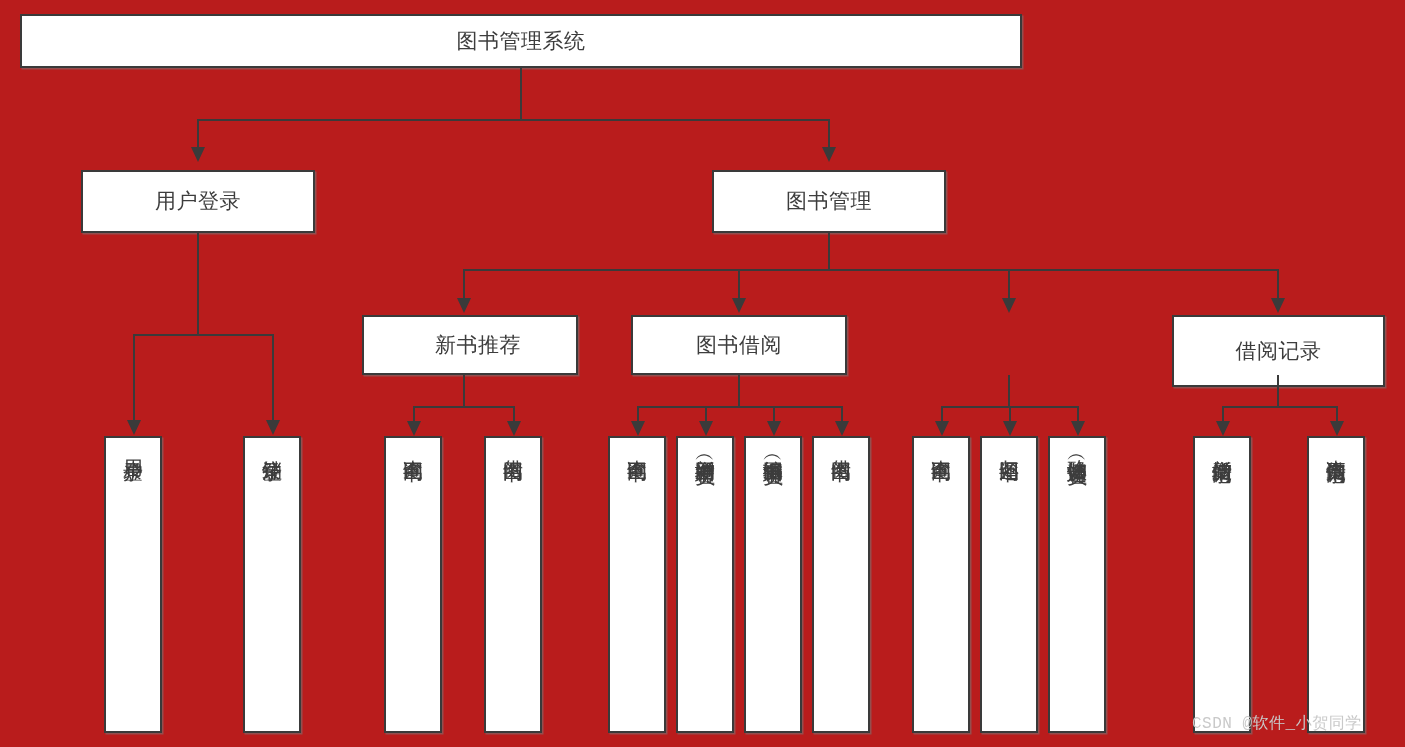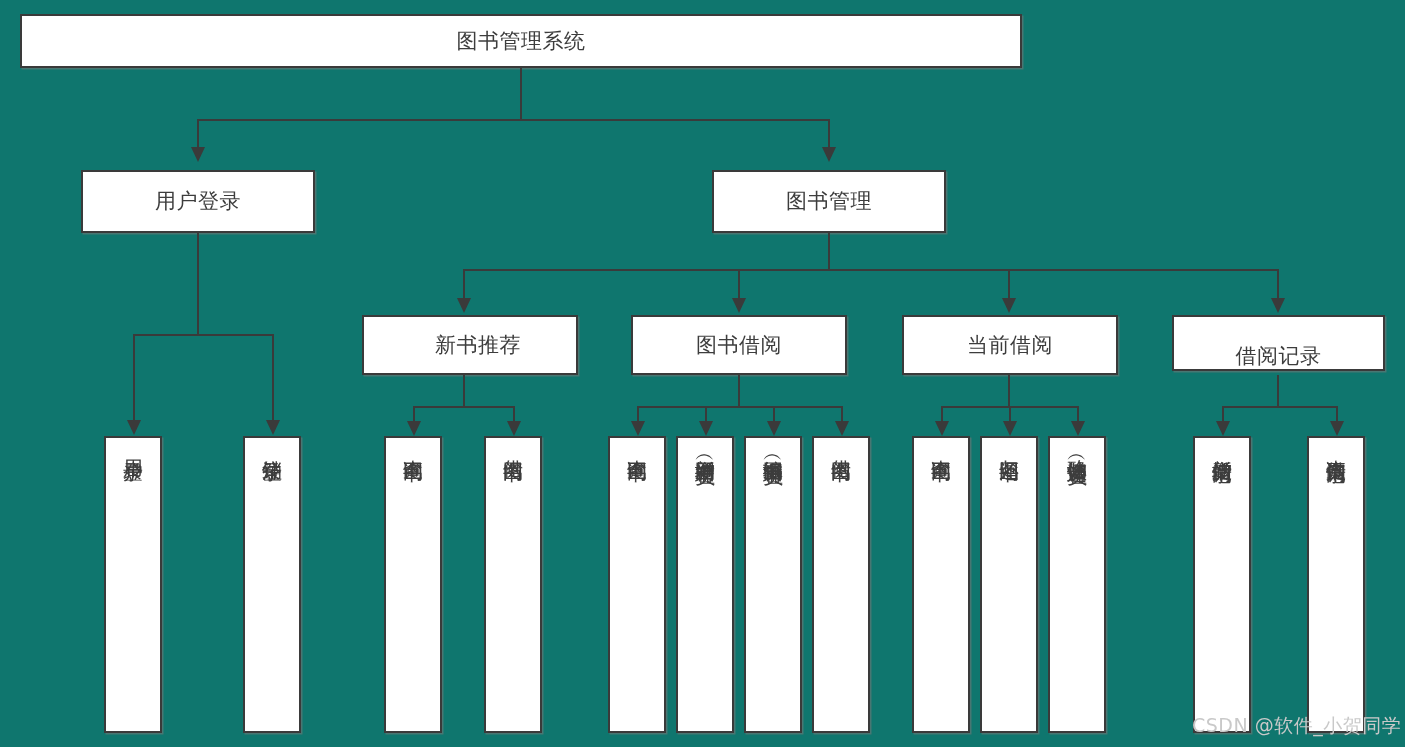--- a/index.html
+++ b/index.html
@@ -4,21 +4,21 @@
 <style>
   html, body {
     margin: 0;
     padding: 0;
     background: #ffffff;
   }
   #canvas {
     position: relative;
     width: 1405px;
     height: 747px;
-    background: #0f766e;
+    background: #b91c1c;
     font-family: "DejaVu Sans", "Liberation Sans", sans-serif;
     overflow: hidden;
   }
   .node {
     position: absolute;
     box-sizing: border-box;
     border: 2px solid #3a3a3a;
     background: #ffffff;
     box-shadow: 1.5px 1.5px 0 0 rgba(120,120,120,0.55);
     display: flex;
@@ -58,24 +58,25 @@
     position: absolute;
     width: 0;
     height: 0;
     border-left: 7px solid transparent;
     border-right: 7px solid transparent;
     border-top: 15px solid #3a3a3a;
   }
   .watermark {
     position: absolute;
     color: #c9c9c9;
-    font-size: 19px;
+    font-size: 16px;
     letter-spacing: 0.5px;
     white-space: nowrap;
     user-select: none;
+    font-family: Liberation Mono, monospace;
   }
 </style>
 </head>
 <body>
 
 <div id="canvas">
 
   <div class="node" style="left:20px; top:14px; width:1002px; height:54px;">
     <span class="label">图书管理系统</span>
   </div>
@@ -116,24 +117,21 @@
   <div class="arrow" style="left:1002px; top:298px;"></div>
   <div class="line-v" style="left:1277px; top:269px; height:29px;"></div>
   <div class="arrow" style="left:1271px; top:298px;"></div>
 
   <div class="node" style="left:362px; top:315px; width:216px; height:60px;padding-left:16px;">
     <span class="label">新书推荐</span>
   </div>
   <div class="node" style="left:631px; top:315px; width:216px; height:60px;">
     <span class="label">图书借阅</span>
   </div>
-  <div class="node" style="left:902px; top:315px; width:216px; height:60px;">
-    <span class="label">当前借阅</span>
-  </div>
-  <div class="node" style="left:1172px; top:315px; width:213px; height:56px;align-items:flex-end;">
+  <div class="node" style="left:1172px; top:315px; width:213px; height:72px;">
     <span class="label">借阅记录</span>
   </div>
 
   <div class="line-v" style="left:463px; top:375px; height:33px;"></div>
   <div class="line-h" style="left:413px; top:406px; width:101px;"></div>
   <div class="line-v" style="left:413px; top:406px; height:16px;"></div>
   <div class="arrow" style="left:407px; top:421px;"></div>
   <div class="line-v" style="left:513px; top:406px; height:16px;"></div>
   <div class="arrow" style="left:507px; top:421px;"></div>
 

